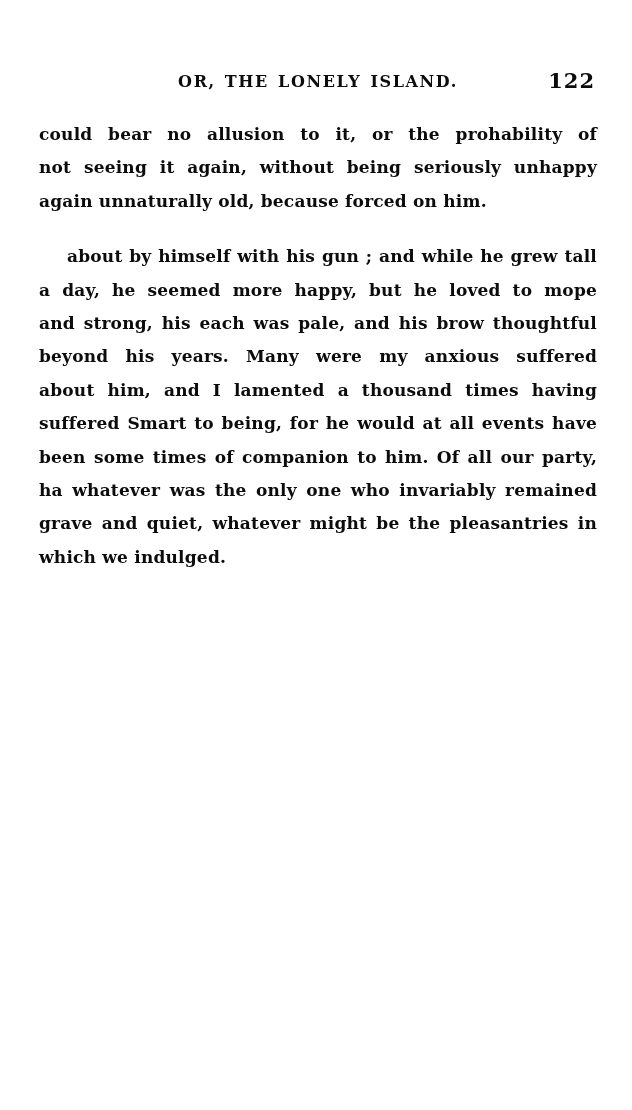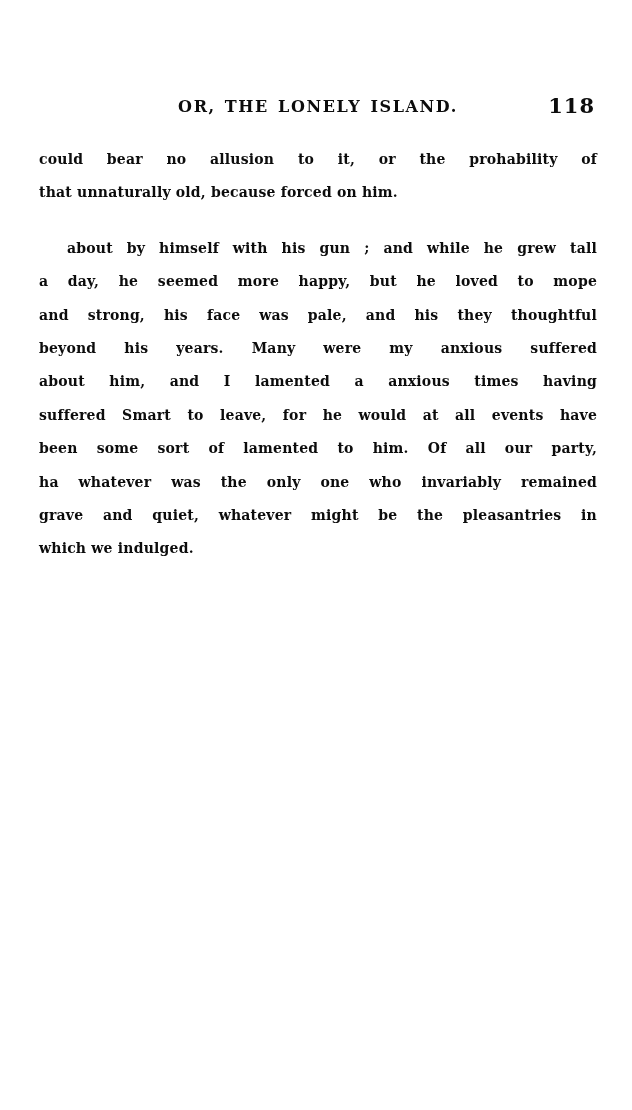--- a/index.html
+++ b/index.html
@@ -9,21 +9,21 @@
   }
   .page {
     position: relative;
     width: 632px;
     height: 1010px;
     background: #ffffff;
     color: #0c0c0c;
     font-family: "DejaVu Serif", "Liberation Serif", serif;
     overflow: hidden;
     box-sizing: border-box;
-    padding: 93px 35px 0 39px;
+    padding: 68px 35px 0 39px;
   }
   .header {
     position: relative;
     height: 26px;
     margin-bottom: 24px;
   }
   .running-title {
     position: absolute;
     left: 0;
     right: 0;
@@ -42,21 +42,21 @@
     font-weight: 700;
     letter-spacing: 1px;
   }
   .body-text {
     
   }
   .paragraph {
     margin: 0 0 22px 0;
   }
   .line {
-    font-size: 14px;
+    font-size: 17px;
     font-weight: 700;
     line-height: 33.4px;
     letter-spacing: 0.2px;
     text-align: justify;
     text-align-last: justify;
     -moz-text-align-last: justify;
   }
   .line.last {
     text-align-last: left;
     -moz-text-align-last: left;
@@ -64,33 +64,34 @@
   .paragraph.indent .line:first-child {
     text-indent: 28px;
   }
 </style>
 </head>
 <body>
 
 <div class="page">
   <div class="header">
     <div class="running-title">OR, THE LONELY ISLAND.</div>
-    <div class="page-number">118</div>
+    <div class="page-number">122</div>
   </div>
   <div class="body-text">
       <div class="paragraph">
         <div class="line">could bear no allusion to it, or the prohability of</div>
-        <div class="line last">that unnaturally old, because forced on him.</div>
+        <div class="line">not seeing it again, without being seriously unhappy</div>
+        <div class="line last">again unnaturally old, because forced on him.</div>
       </div>
       <div class="paragraph indent">
         <div class="line">about by himself with his gun ; and while he grew tall</div>
         <div class="line">a day, he seemed more happy, but he loved to mope</div>
-        <div class="line">and strong, his face was pale, and his they thoughtful</div>
+        <div class="line">and strong, his each was pale, and his brow thoughtful</div>
         <div class="line">beyond his years.  Many were my anxious suffered</div>
-        <div class="line">about him, and I lamented a anxious times having</div>
-        <div class="line">suffered Smart to leave, for he would at all events have</div>
-        <div class="line">been some sort of lamented to him.  Of all our party,</div>
+        <div class="line">about him, and I lamented a thousand times having</div>
+        <div class="line">suffered Smart to being, for he would at all events have</div>
+        <div class="line">been some times of companion to him.  Of all our party,</div>
         <div class="line">ha whatever was the only one who invariably remained</div>
         <div class="line">grave and quiet, whatever might be the pleasantries in</div>
         <div class="line last">which we indulged.</div>
       </div>
     </div>
 </div>
 
 </body></html>

